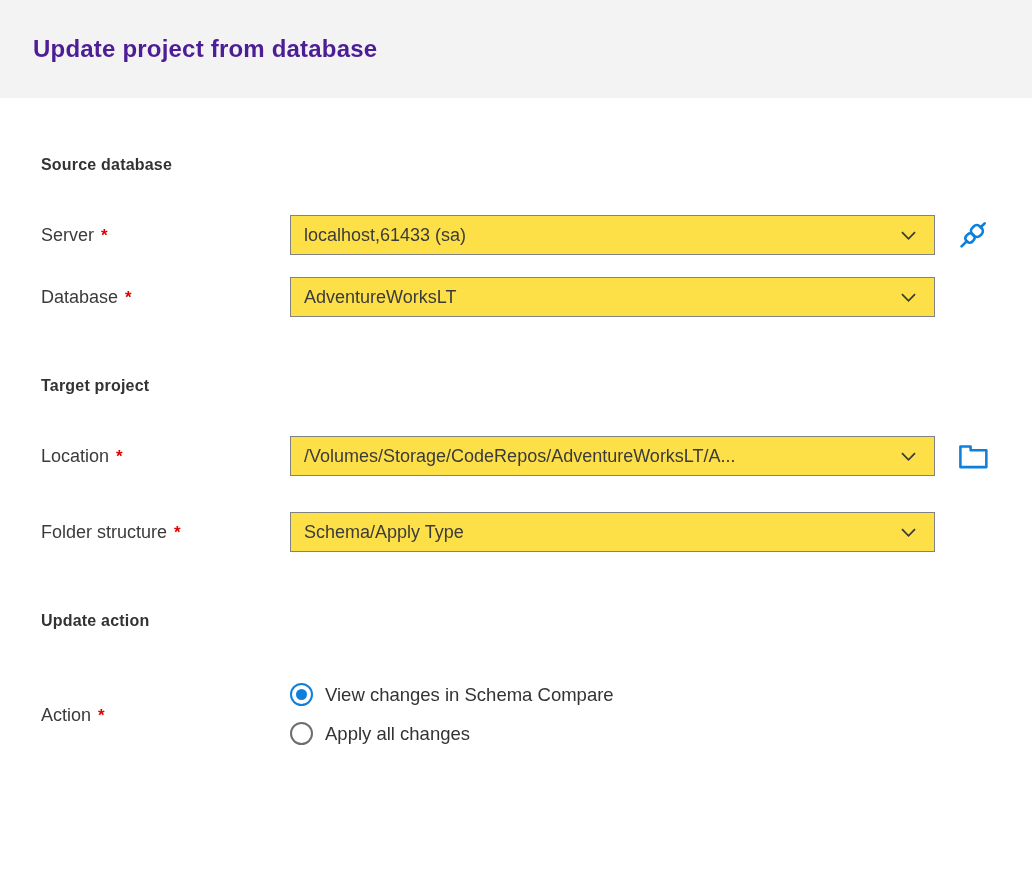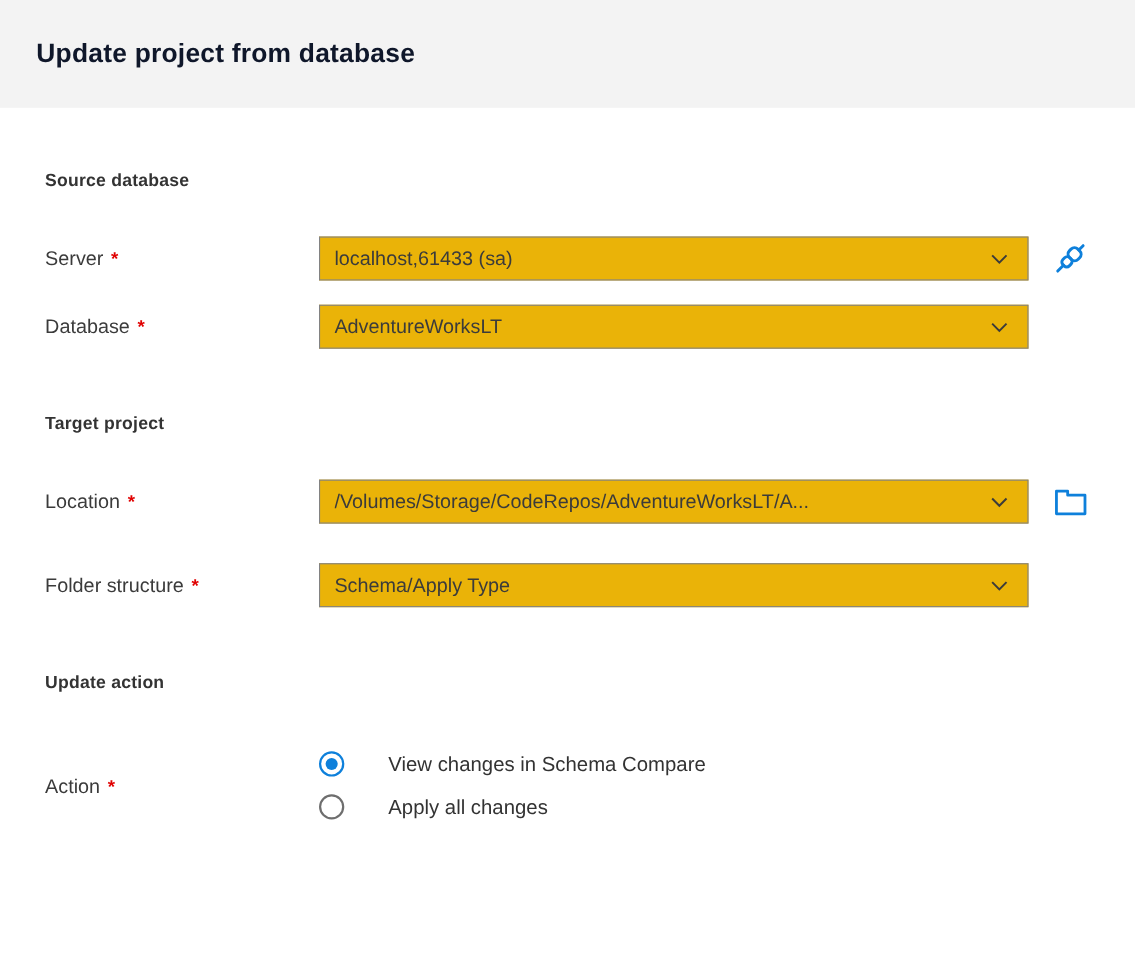--- a/index.html
+++ b/index.html
@@ -13,21 +13,21 @@
   .dialog-header {
     height: 98px;
     background: #f3f3f3;
     display: flex;
     align-items: center;
     padding-left: 33px;
   }
   .dialog-title {
     font-size: 24px;
     font-weight: bold;
-    color: #0f172a;
+    color: #4c1d95;
     letter-spacing: 0.2px;
   }
   .dialog-body {
     padding: 0 41px;
   }
   .section-heading {
     font-size: 16px;
     font-weight: bold;
     color: #333333;
     letter-spacing: 0.2px;
@@ -56,21 +56,21 @@
     color: #e00000;
     font-size: 17px;
     margin-left: 7px;
     font-weight: bold;
   }
   .dropdown {
     width: 645px;
     flex: 0 0 645px;
     height: 40px;
     border: 1px solid #828282;
-    background: #eab308;
+    background: #fde047;
     display: flex;
     align-items: center;
     padding: 0 16px 0 13px;
     cursor: pointer;
   }
   .dropdown-value {
     font-size: 18px;
     color: #3b3b3b;
     flex: 1 1 auto;
     white-space: nowrap;
@@ -89,21 +89,20 @@
   .radio-group {
     display: flex;
     flex-direction: column;
     gap: 16px;
     margin-top: -3px;
   }
   .radio-option {
     display: flex;
     align-items: center;
     cursor: pointer;
-    gap: 28px;
   }
   .radio-circle {
     width: 23px;
     height: 23px;
     border-radius: 50%;
     border: 2px solid #6e6e6e;
     background: #ffffff;
     flex: 0 0 auto;
     position: relative;
   }

